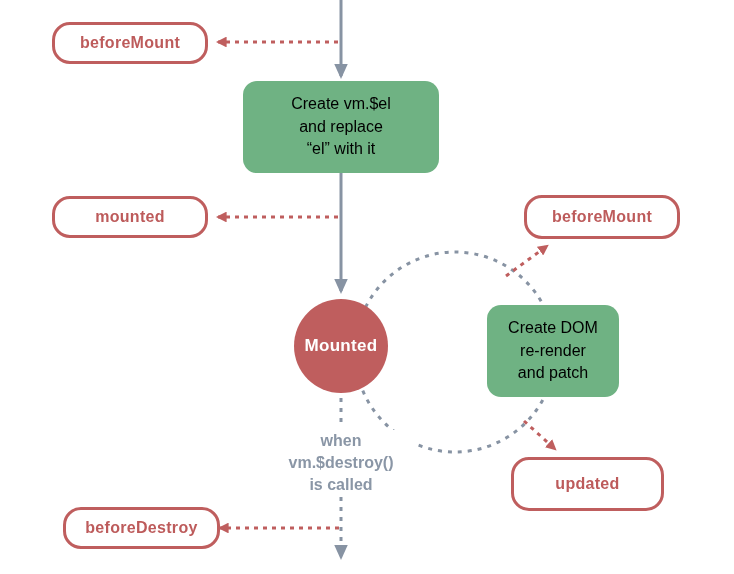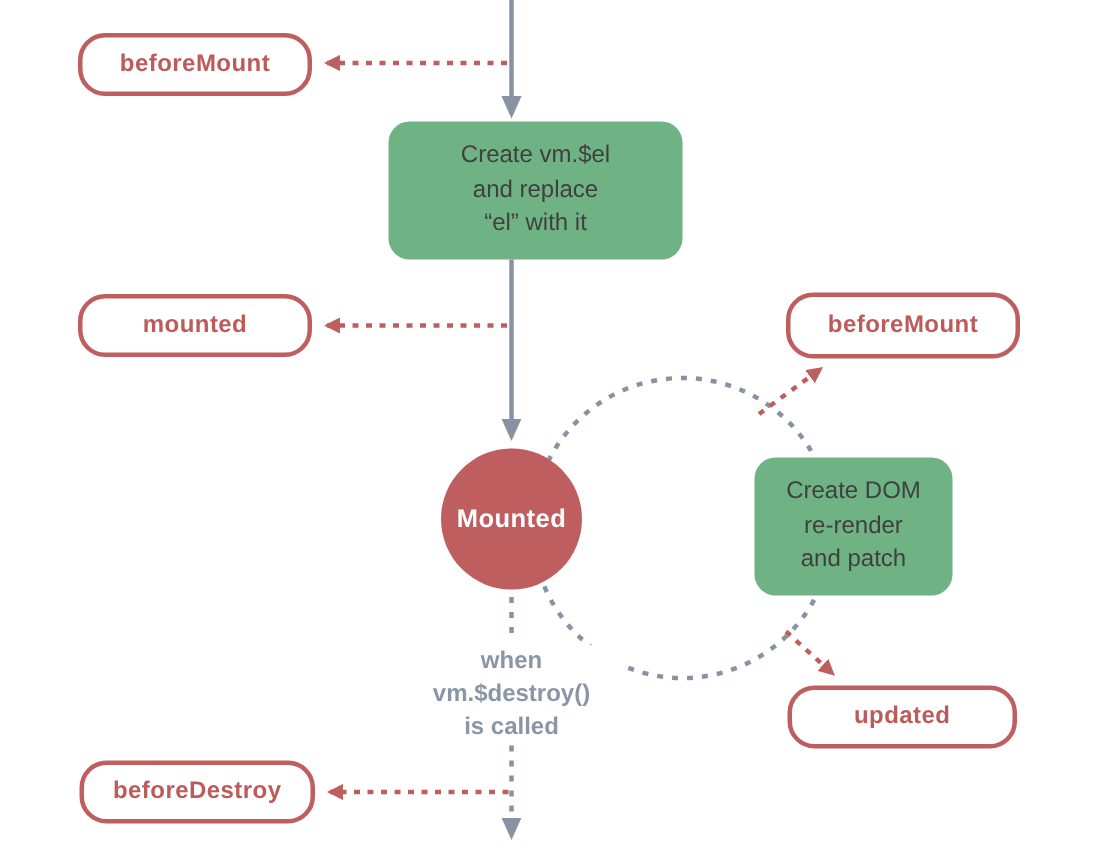--- a/index.html
+++ b/index.html
@@ -43,29 +43,28 @@
     letter-spacing: 0.3px;
     display: flex;
     align-items: center;
     justify-content: center;
   }
   .green-box {
     position: absolute;
     z-index: 1;
     background: var(--green);
     border-radius: 14px;
-    color: #404040;
+    color: #000000;
     font-size: 16px;
     line-height: 1.42;
     text-align: center;
     white-space: pre-line;
     display: flex;
     align-items: center;
     justify-content: center;
-    margin-left: 16px;
   }
   .state-circle {
     position: absolute;
     z-index: 1;
     background: var(--red);
     border-radius: 50%;
     color: #fff;
     font-weight: bold;
     font-size: 17px;
     letter-spacing: 0.3px;
@@ -115,23 +114,23 @@
     <line x1="506" y1="276" x2="547" y2="246" class="dash-red" marker-end="url(#ah-red)"></line>
     <line x1="524" y1="421" x2="555" y2="449" class="dash-red" marker-end="url(#ah-red)"></line>
   </svg>
 
   <div class="hook-box" style="left:52px; top:22px; width:156px; height:42px;">beforeMount</div>
 
   <div class="hook-box" style="left:52px; top:196px; width:156px; height:42px;">mounted</div>
 
   <div class="hook-box" style="left:524px; top:195px; width:156px; height:44px;">beforeMount</div>
 
-  <div class="hook-box" style="left:525px; top:457px; width:153px; height:42px;">updated</div>
+  <div class="hook-box" style="left:511px; top:457px; width:153px; height:54px;">updated</div>
 
-  <div class="hook-box" style="left:53px; top:507px; width:157px; height:42px;">beforeDestroy</div>
+  <div class="hook-box" style="left:63px; top:507px; width:157px; height:42px;">beforeDestroy</div>
 
   <div class="green-box" style="left:243px; top:81px; width:196px; height:92px;">Create vm.$el
 and replace
 “el” with it</div>
 
   <div class="green-box" style="left:487px; top:305px; width:132px; height:92px;">Create DOM
 re-render
 and patch</div>
 
   <div class="state-circle" style="left:294px; top:299px; width:94px; height:94px;">Mounted</div>

